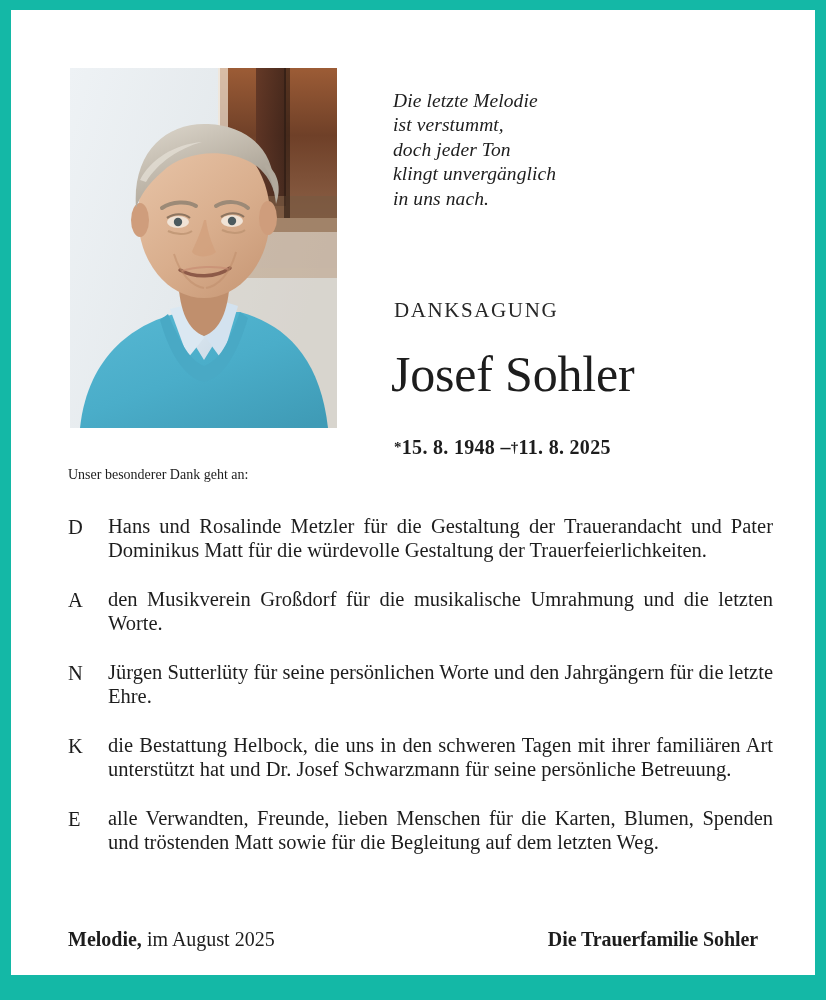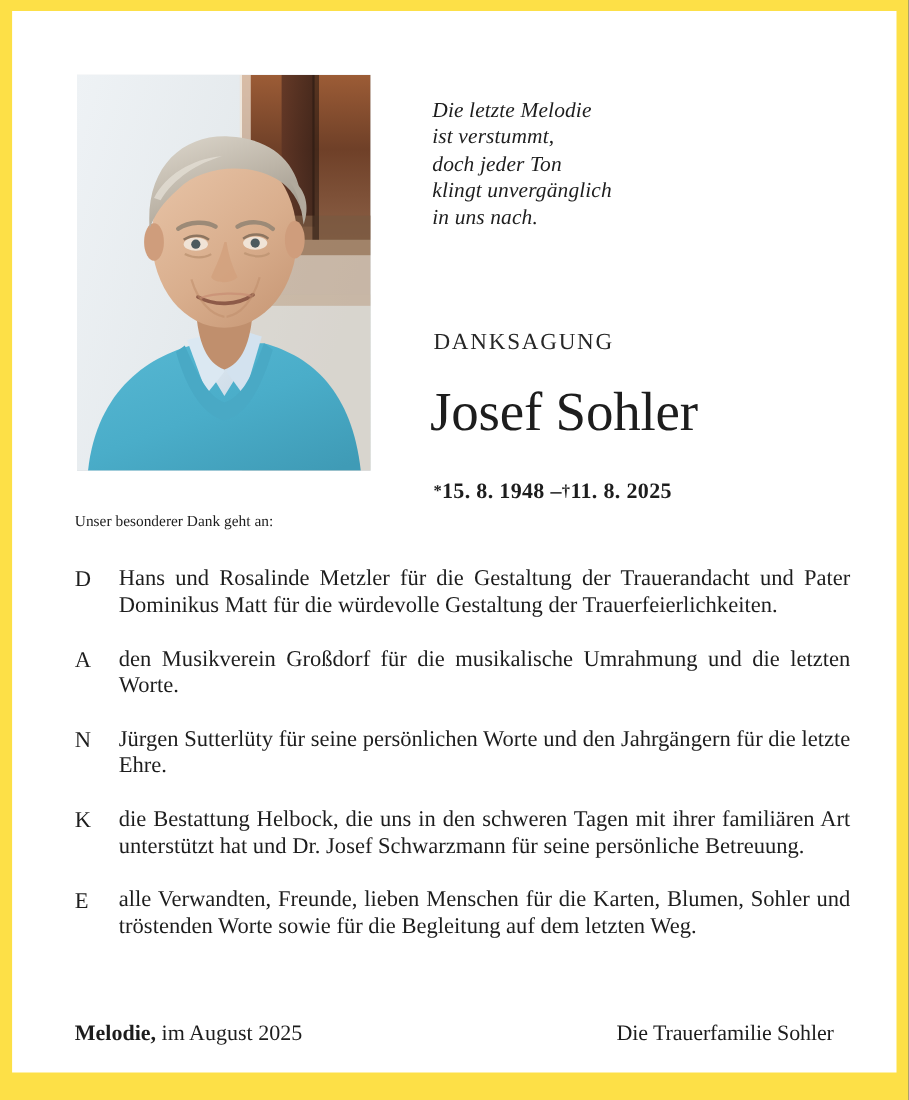--- a/index.html
+++ b/index.html
@@ -10,21 +10,21 @@
   }
   body {
     font-family: "Liberation Serif", "DejaVu Serif", serif;
   }
 
   .notice {
     position: relative;
     width: 826px;
     height: 1000px;
     box-sizing: border-box;
-    background: #fde047;
+    background: #14b8a6;
     padding: 10px 11px 25px 11px;
     overflow: hidden;
   }
 
   .notice-inner {
     position: relative;
     width: 100%;
     height: 100%;
     background: #ffffff;
     box-sizing: border-box;
@@ -138,21 +138,21 @@
     left: 57px;
     right: 57px;
     top: 918px;
     display: flex;
     justify-content: space-between;
     align-items: baseline;
     font-size: 20px;
     color: #1d1d1d;
   }
   .footer-place { font-weight: bold; }
-  .footer-right { font-weight: normal; letter-spacing: -0.1px; }
+  .footer-right { font-weight: bold; letter-spacing: -0.1px; }
 </style>
 </head>
 <body>
 
 <div class="notice">
   <div class="notice-inner">
 
     <div class="top-section">
 
       <div class="portrait">
@@ -284,21 +284,21 @@
         <div class="thanks-text">Jürgen Sutterlüty für seine persönlichen Worte und den Jahrgängern für die letzte Ehre.</div>
       </div>
 
       <div class="thanks-item">
         <div class="thanks-letter">K</div>
         <div class="thanks-text">die Bestattung Helbock, die uns in den schweren Tagen mit ihrer familiären Art unterstützt hat und Dr. Josef Schwarzmann für seine persönliche Betreuung.</div>
       </div>
 
       <div class="thanks-item">
         <div class="thanks-letter">E</div>
-        <div class="thanks-text">alle Verwandten, Freunde, lieben Menschen für die Karten, Blumen, Sohler und tröstenden Worte sowie für die Begleitung auf dem letzten Weg.</div>
+        <div class="thanks-text">alle Verwandten, Freunde, lieben Menschen für die Karten, Blumen, Spenden und tröstenden Matt sowie für die Begleitung auf dem letzten Weg.</div>
       </div>
     </div>
 
     <div class="footer">
       <div><span class="footer-place">Melodie,</span><span> im August 2025</span></div>
       <div class="footer-right">Die Trauerfamilie Sohler</div>
     </div>
 
   </div>
 </div>

